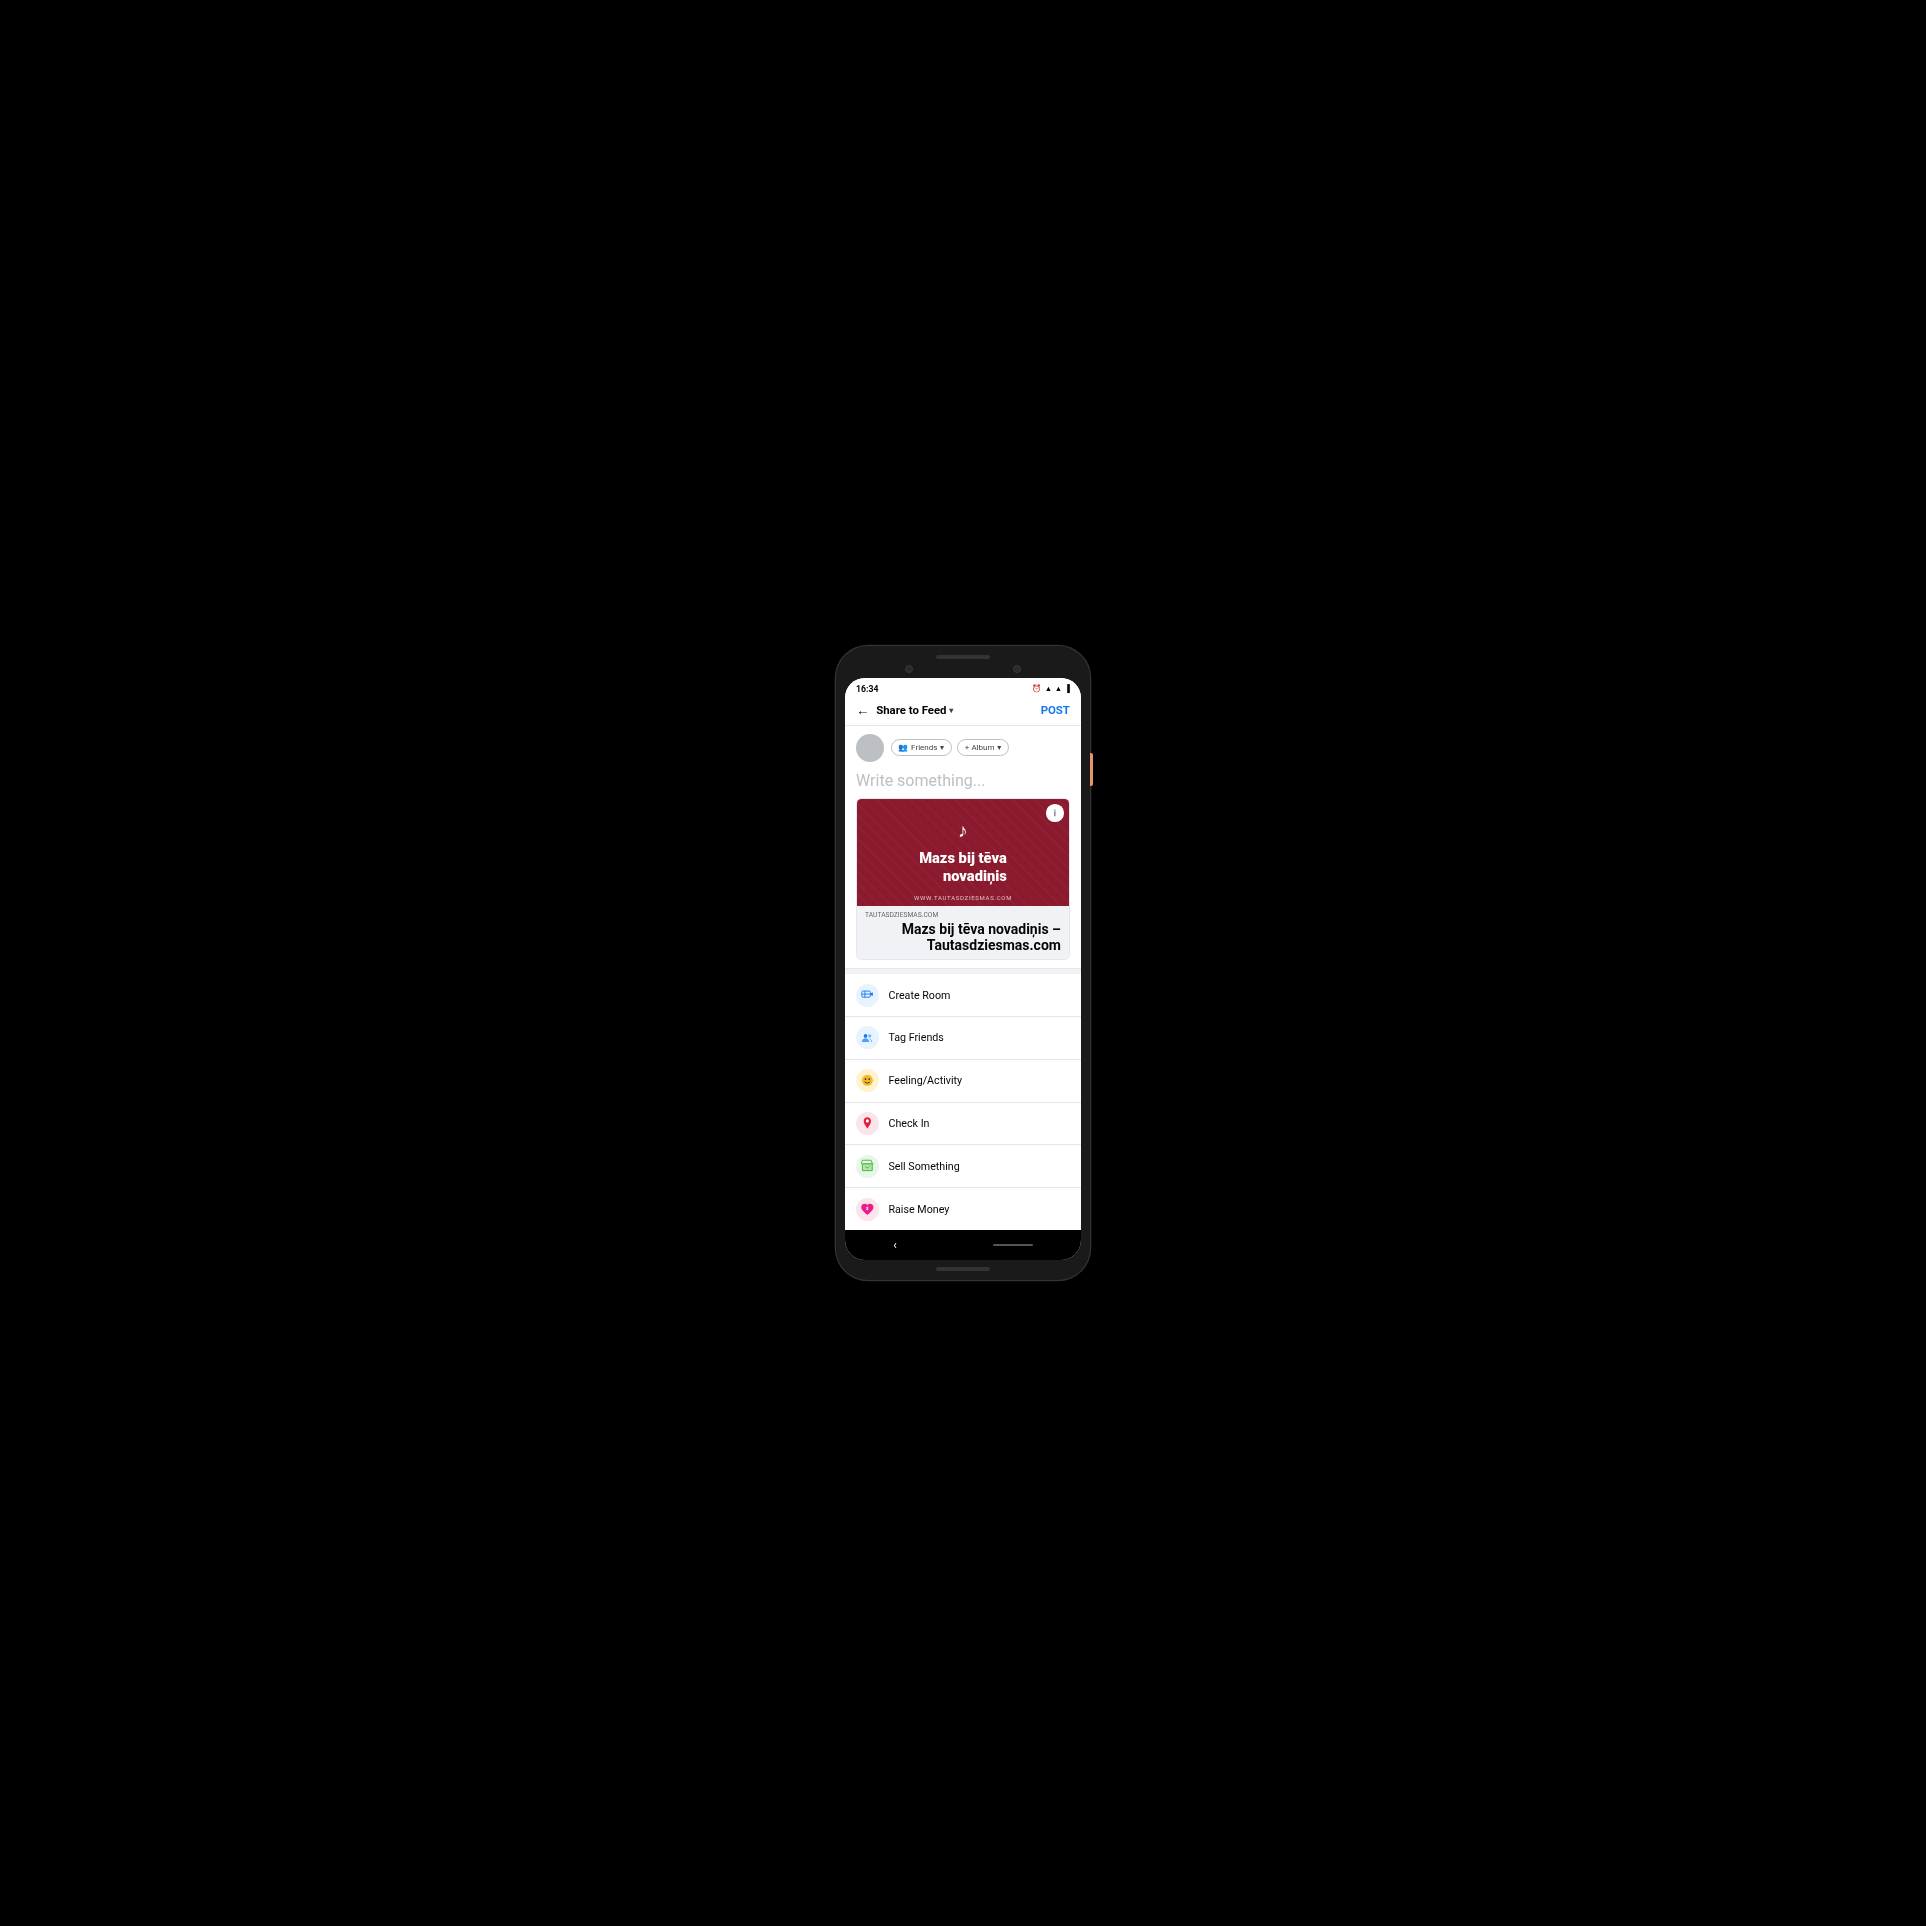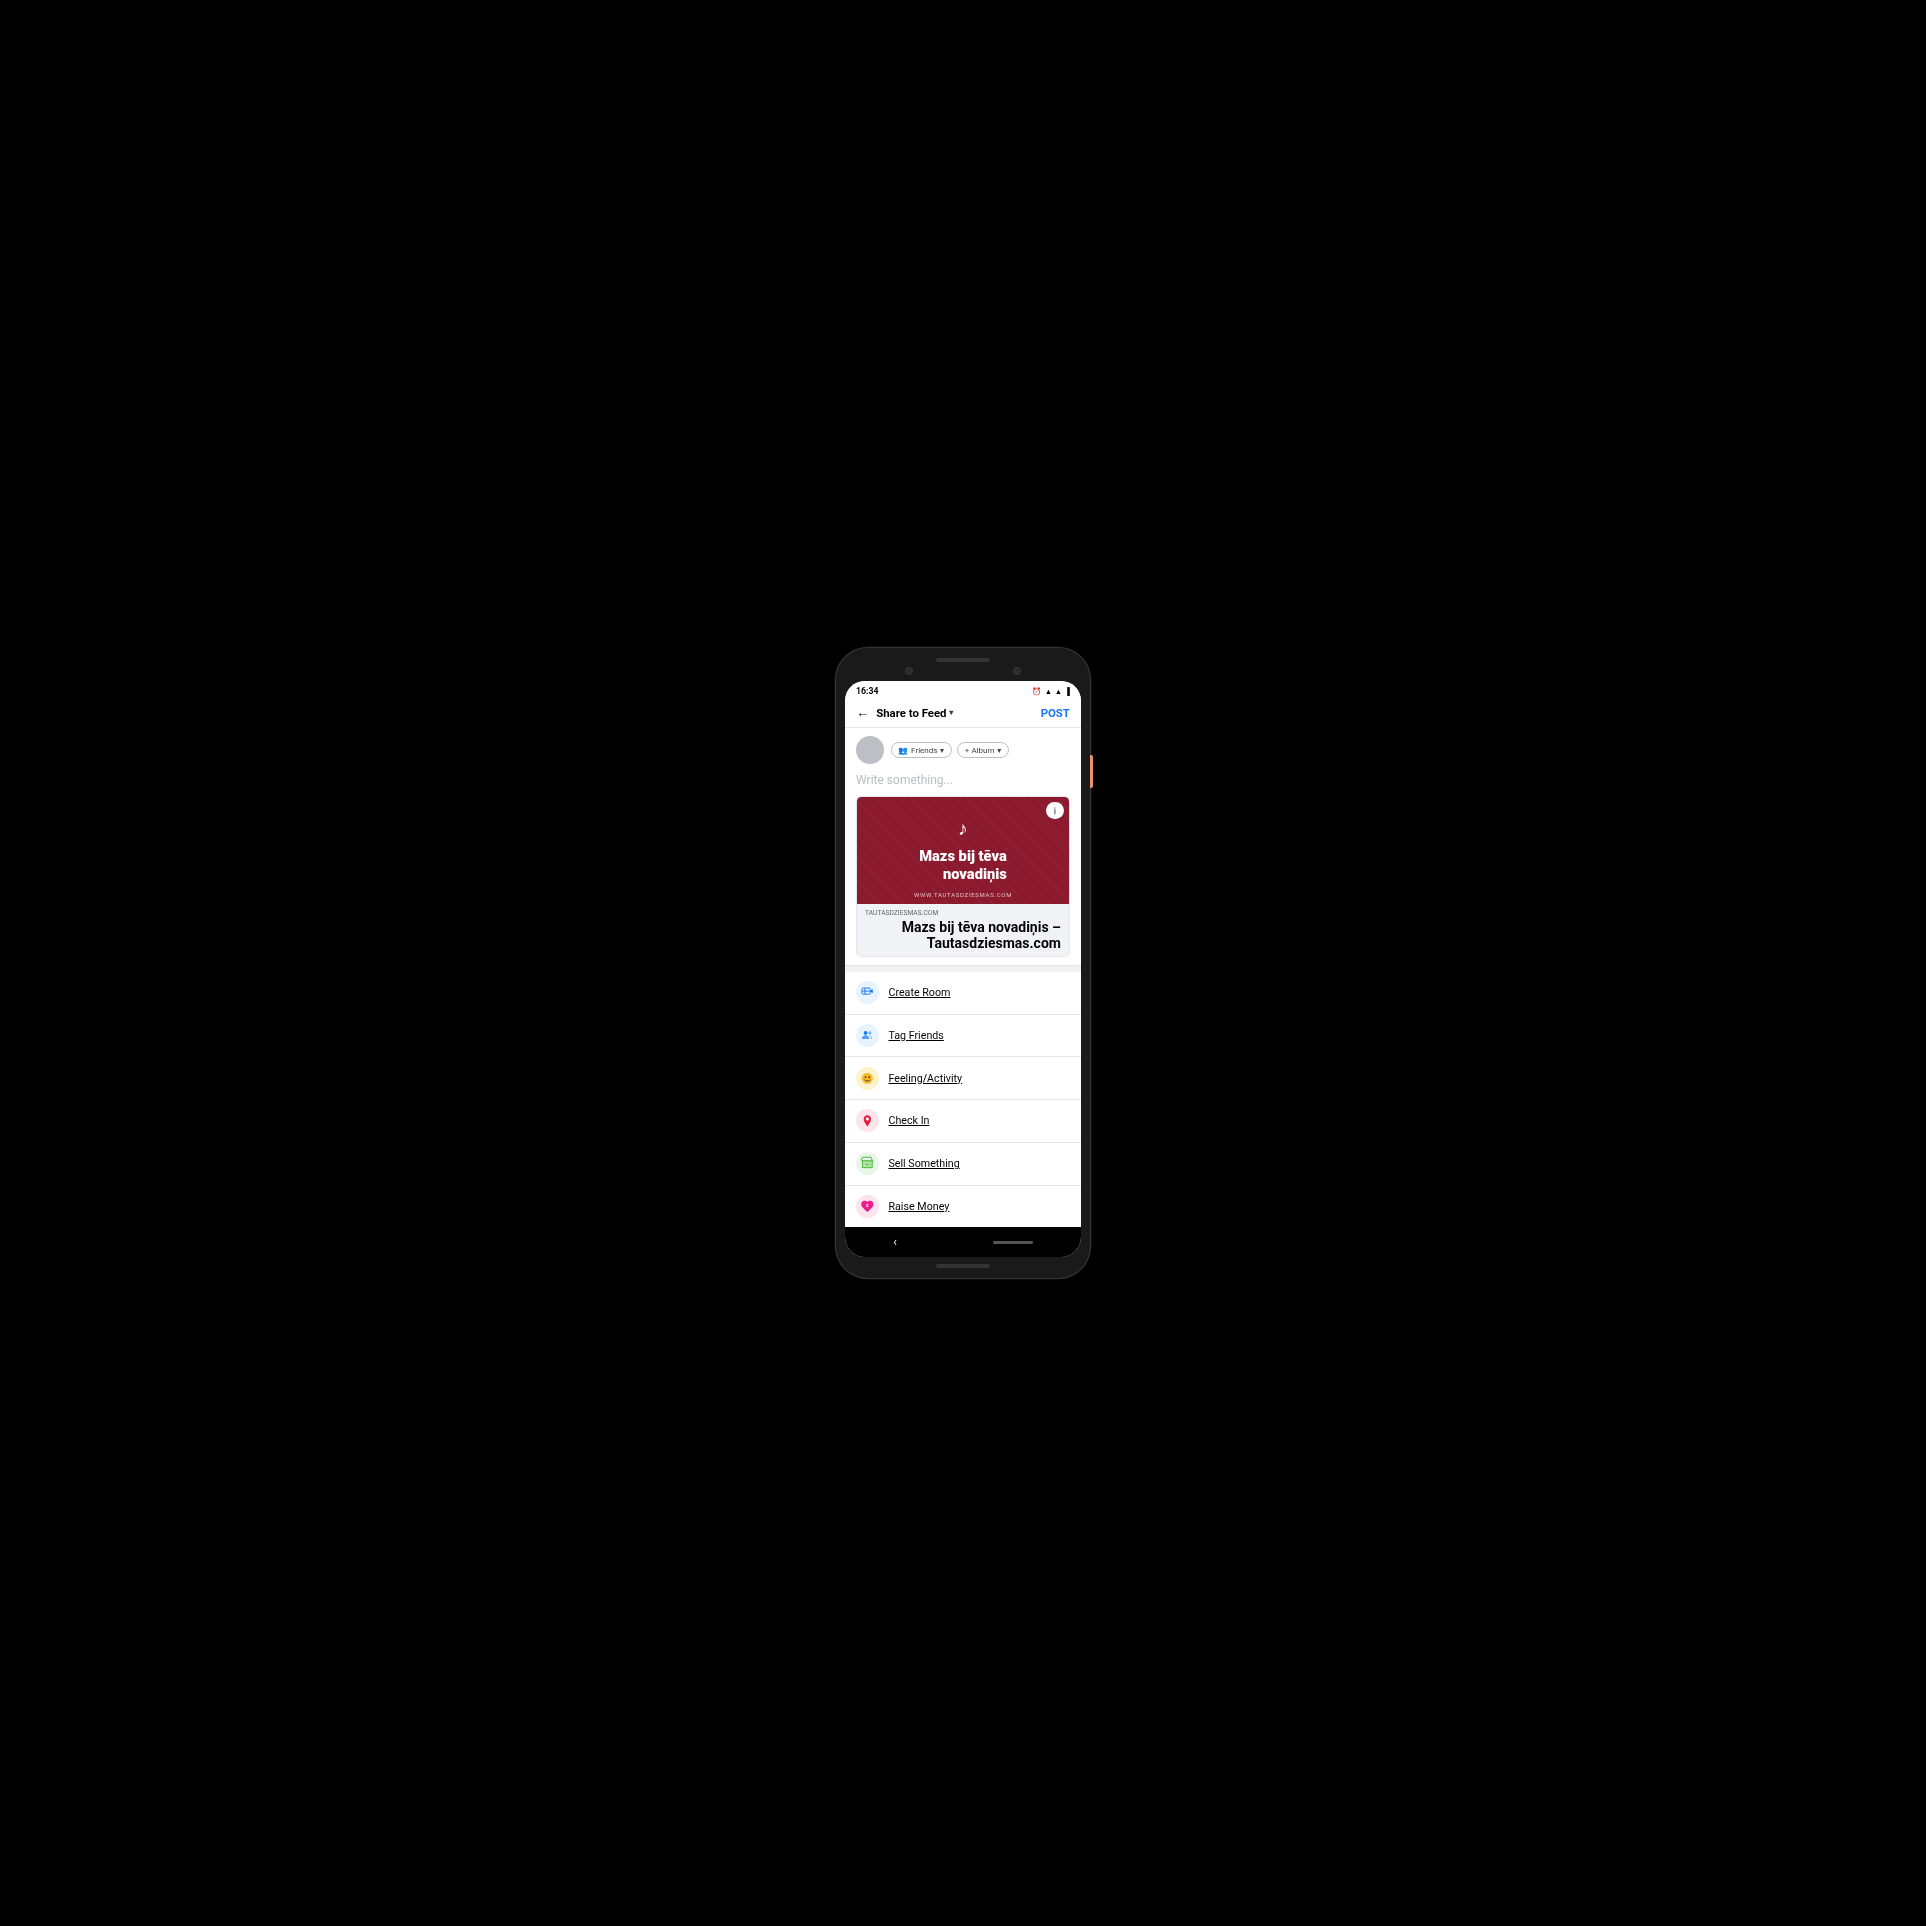--- a/index.html
+++ b/index.html
@@ -153,21 +153,21 @@
       padding: 2.7px 6.7px;
       font-size: 8px;
       display: flex;
       align-items: center;
       gap: 2.7px;
       color: #444;
     }
 
     .write-something {
       color: #bcc0c4;
-      font-size: 12px;
+      font-size: 16px;
       padding: 2.7px 0;
     }
 
     
     .link-preview {
       border: 0.7px solid #e4e6eb;
       border-radius: 5.4px;
       overflow: hidden;
       margin-top: 5.4px;
     }
@@ -260,21 +260,20 @@
       font-size: 14px;
       font-weight: 700;
       color: #050505;
       text-align: right;
     }
 
     
     .action-list {
       background: #fff;
       margin-top: 5.4px;
-      text-decoration: underline;
     }
 
     .action-item {
       display: flex;
       align-items: center;
       gap: 9.4px;
       padding: 9.4px 10.7px;
       border-bottom: 0.7px solid #e4e6eb;
     }
 

